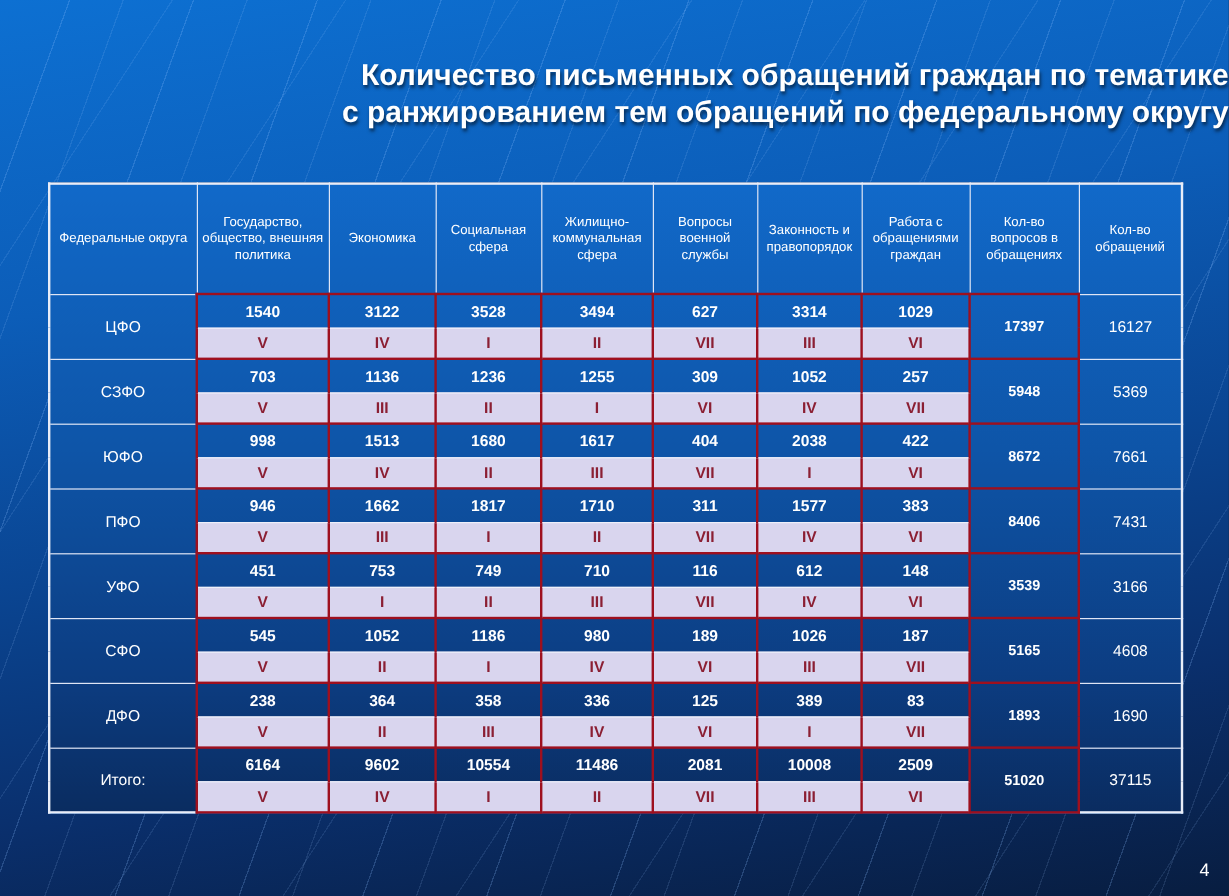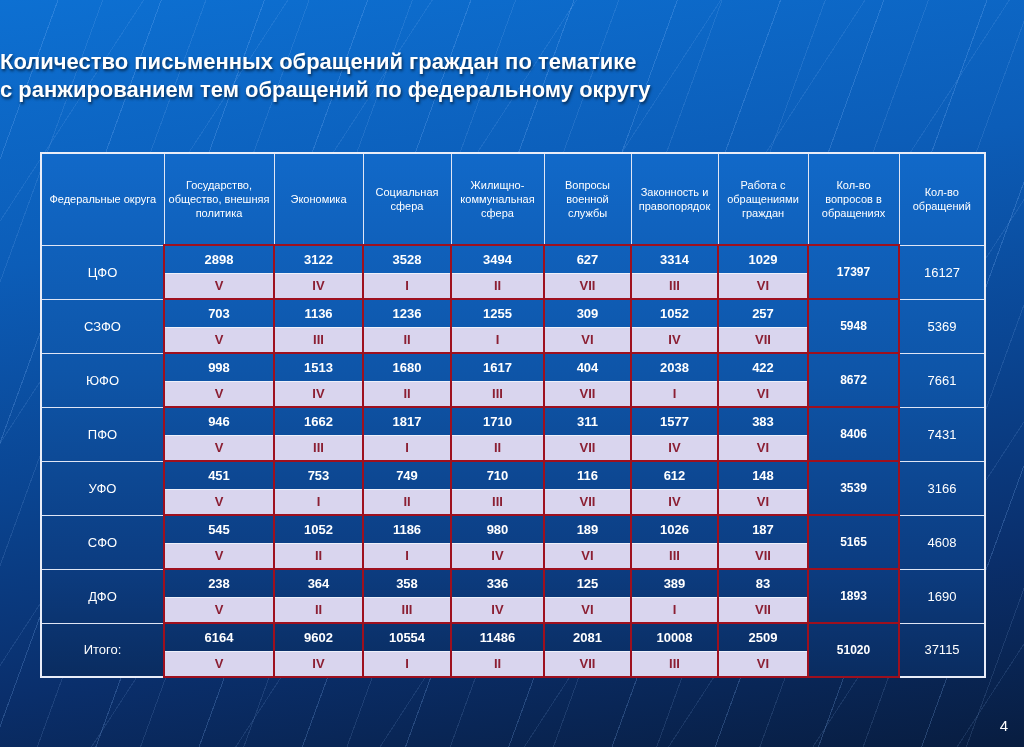--- a/index.html
+++ b/index.html
@@ -13,22 +13,22 @@
       repeating-linear-gradient(110deg,
         rgba(140,190,255,0) 0 54px, rgba(140,190,255,0.22) 54px 55px,
         rgba(140,190,255,0) 55px 96px, rgba(160,200,255,0.13) 96px 97px),
       repeating-linear-gradient(123deg,
         rgba(140,190,255,0) 0 120px, rgba(150,195,255,0.12) 120px 121px),
       linear-gradient(172deg, #0d70d2 0%, #0c5db8 30%, #0a4592 55%, #0a2f6c 78%, #081d40 100%);
   }
 
   .title {
     position:absolute; top:48px; left:0; right:0;
-    text-align:left; color:#ffffff;
-    font-size:22px; font-weight:bold; line-height:1.25;
+    text-align:right; color:#ffffff;
+    font-size:25px; font-weight:bold; line-height:1.25;
     text-shadow:1px 2px 3px rgba(0,0,0,0.6);
   }
 
   table.appeals {
     position:absolute; left:40px; top:152px; width:944px;
     border-collapse:collapse; table-layout:fixed;
     border:2px solid #e9edf8;
     color:#ffffff;
     background:linear-gradient(180deg, #1169c9 0%, #0e55a8 42%, #0c3d82 78%, #0a2c60 100%);
   }
@@ -99,21 +99,21 @@
         <th>Вопросы военной службы</th>
         <th>Законность и правопорядок</th>
         <th>Работа с обращениями граждан</th>
         <th>Кол-во вопросов в обращениях</th>
         <th>Кол-во обращений</th>
       </tr>
     </thead>
     <tbody>
         <tr class="value-row">
           <td class="district" rowspan="2">ЦФО</td>
-          <td class="val">2898</td>
+          <td class="val">1540</td>
           <td class="val">3122</td>
           <td class="val">3528</td>
           <td class="val">3494</td>
           <td class="val">627</td>
           <td class="val">3314</td>
           <td class="val">1029</td>
           <td class="qtotal" rowspan="2">17397</td>
           <td class="atotal" rowspan="2">16127</td>
         </tr>
         <tr class="rank-row">

